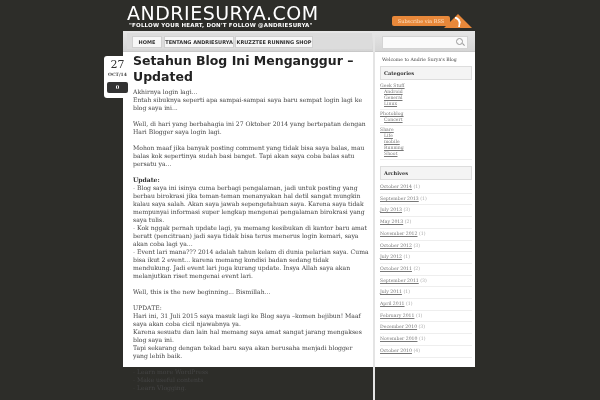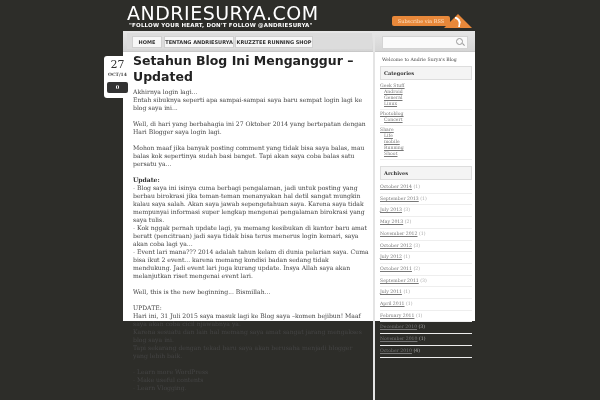--- a/index.html
+++ b/index.html
@@ -36,21 +36,21 @@
     border-left: 14px solid transparent;
     border-right: 14px solid transparent;
     border-bottom: 14px solid #e8883a;
   }
   .rss-icon-arc {
     position: absolute; left: 62px; top: 3px; width: 5px; height: 8px;
     border-right: 2px solid #fff; border-top: 2px solid #fff; border-radius: 0 8px 0 0;
     transform: rotate(10deg);
   }
   .page {
-    position: absolute; left: 123px; top: 31px; width: 352px; height: 290px;
+    position: absolute; left: 123px; top: 31px; width: 352px; height: 336px;
     background: #ffffff;
   }
   .navbar {
     position: absolute; left: 0; top: 0; width: 352px; height: 20px;
     background: linear-gradient(#e6e6e6, #d5d5d5);
     border-bottom: 1px solid #c8c8c8;
   }
   .nav-left {
     position: absolute; left: 4px; top: 2px; width: 245px; height: 16px;
     background: #dcdcdc;

